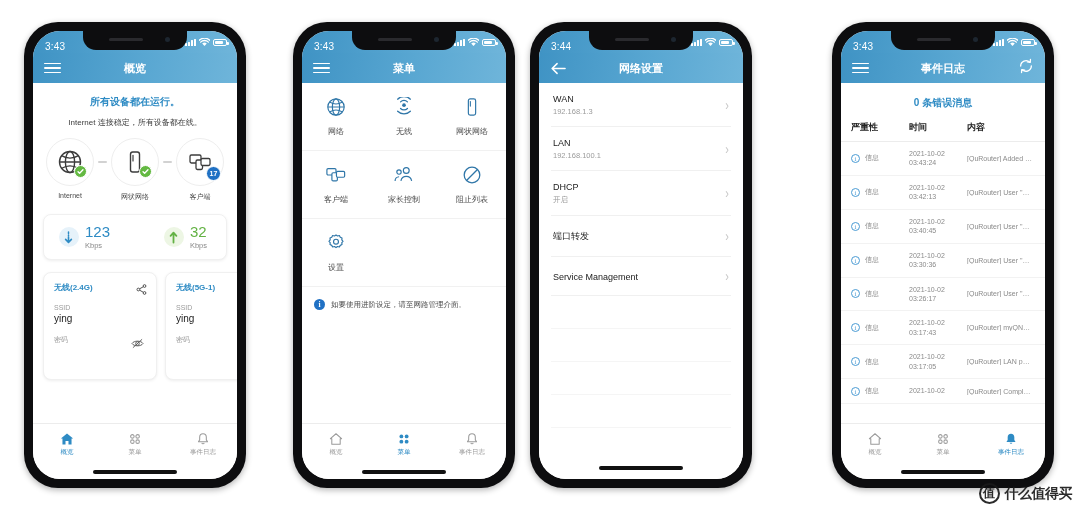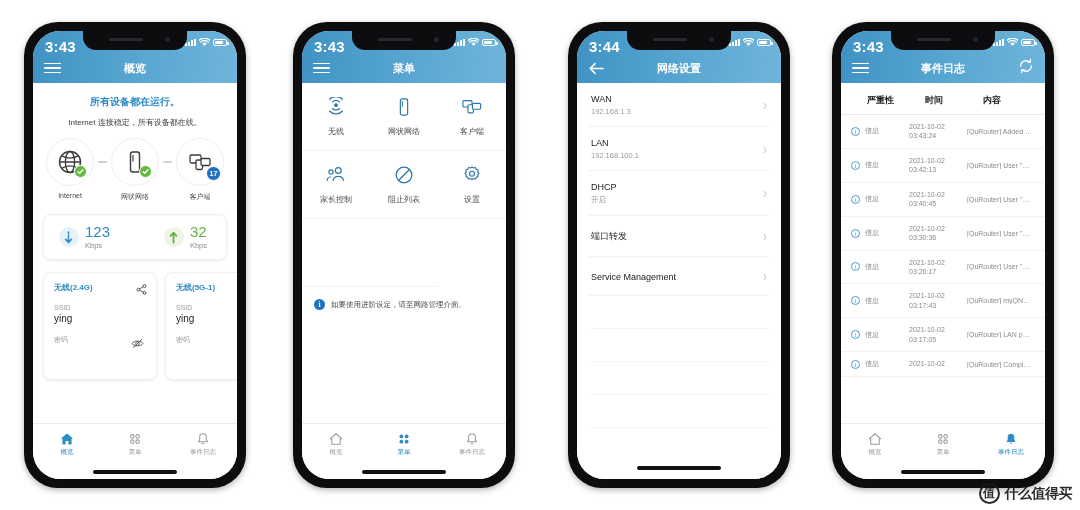--- a/index.html
+++ b/index.html
@@ -16,21 +16,21 @@
     position: absolute;
     top: 22px;
     width: 222px; height: 466px;
     background: #0d0d0f;
     border-radius: 34px;
     padding: 9px;
     box-shadow: 0 2px 6px rgba(0,0,0,.30);
   }
   .phone.p1 { left: 24px; }
   .phone.p2 { left: 293px; }
-  .phone.p3 { left: 568px; }
+  .phone.p3 { left: 530px; }
   .phone.p4 { left: 832px; }
 
   .screen {
     position: relative;
     width: 100%; height: 100%;
     background: #ffffff;
     border-radius: 27px;
     overflow: hidden;
     display: flex;
     flex-direction: column;
@@ -59,21 +59,21 @@
     height: 22px;
     background: linear-gradient(100deg, #3f93c4 0%, #59a7d2 55%, #6fb5da 100%);
     display: flex; align-items: center;
     justify-content: space-between;
     padding: 0 10px 0 12px;
     color: #fff;
     flex: 0 0 auto;
     position: relative;
     z-index: 10;
   }
-  .st-time { font-size: 15px; font-weight: bold; letter-spacing: .2px; margin-top: 8px; }
+  .st-time { font-size: 10px; font-weight: normal; letter-spacing: .2px; margin-top: 8px; }
   .st-right { display: flex; align-items: center; gap: 3px; }
   .bars { display: flex; align-items: flex-end; gap: 1px; height: 8px; }
   .bars i { display: block; width: 2px; background: #fff; border-radius: .5px; }
   .bars i:nth-child(1){height:3px}
   .bars i:nth-child(2){height:4.5px}
   .bars i:nth-child(3){height:6px}
   .bars i:nth-child(4){height:7.5px}
   .batt {
     width: 14px; height: 7px; border: 1px solid #fff;
     border-radius: 2px; position: relative; padding: 1px;
@@ -280,21 +280,21 @@
     text-align: center; color: #2e8bc4;
     font-size: 10px; font-weight: bold;
     padding: 13px 0 0;
   }
   .log-sub {
     text-align: center; color: #3c3c3c;
     font-size: 8px; padding: 7px 0 0;
   }
   .log-head {
     display: flex; align-items: center;
-    padding: 11px 26px 7px;
+    padding: 11px 10px 7px;
     border-bottom: 1px solid #ececec;
     font-size: 9px; font-weight: bold; color: #222;
   }
   .c-sev { width: 58px; }
   .c-time { width: 58px; }
   .c-msg { flex: 1; }
   .log-row {
     display: flex; align-items: center;
     padding: 7px 10px;
     border-bottom: 1px solid #f2f2f2;
@@ -548,20 +548,30 @@
             <s></s>
             <s></s>
             <s></s>
           </div>
       <div class="title">菜单</div>
     </div>
 
     <div class="body">
       <div class="grid">
         <div class="gcell">
+          <svg width="20" height="20" viewBox="0 0 22 22">
+                <circle cx="11" cy="11" r="9" stroke="#2f76a8" stroke-width="1.3" fill="none"></circle>
+                <ellipse cx="11" cy="11" rx="4" ry="9" stroke="#2f76a8" stroke-width="1.3" fill="none"></ellipse>
+                <line x1="2" y1="11" x2="20" y2="11" stroke="#2f76a8" stroke-width="1.3"></line>
+                <path d="M4 5.6 a13.5 13.5 0 0 0 14 0" stroke="#2f76a8" stroke-width="1.2" fill="none"></path>
+                <path d="M4 16.4 a13.5 13.5 0 0 1 14 0" stroke="#2f76a8" stroke-width="1.2" fill="none"></path>
+              </svg>
+          <span class="glabel">网络</span>
+        </div>
+        <div class="gcell">
           <svg width="22" height="20" viewBox="0 0 24 22">
                 <circle cx="12" cy="9" r="2" fill="#2f76a8"></circle>
                 <path d="M8.2 5.4 a5.4 5.4 0 0 1 7.6 0" stroke="#2f76a8" stroke-width="1.4" fill="none" stroke-linecap="round"></path>
                 <path d="M5 2.4 a9.9 9.9 0 0 1 14 0" stroke="#2f76a8" stroke-width="1.4" fill="none" stroke-linecap="round"></path>
                 <path d="M8.2 12.6 a5.4 5.4 0 0 0 7.6 0" stroke="#2f76a8" stroke-width="1.4" fill="none" stroke-linecap="round"></path>
                 <path d="M5 15.6 a9.9 9.9 0 0 0 14 0" stroke="#2f76a8" stroke-width="1.4" fill="none" stroke-linecap="round"></path>
               </svg>
           <span class="glabel">无线</span>
         </div>
         <div class="gcell">
@@ -764,20 +774,21 @@
         <svg width="16" height="16" viewBox="0 0 18 18">
               <path d="M3 9 a6 6 0 0 1 10.2 -4.2" stroke="#fff" stroke-width="1.5" fill="none" stroke-linecap="round"></path>
               <path d="M15 9 a6 6 0 0 1 -10.2 4.2" stroke="#fff" stroke-width="1.5" fill="none" stroke-linecap="round"></path>
               <path d="M10.4 4.4 L13.8 4.8 L14 1.6" stroke="#fff" stroke-width="1.5" fill="none" stroke-linecap="round" stroke-linejoin="round"></path>
               <path d="M7.6 13.6 L4.2 13.2 L4 16.4" stroke="#fff" stroke-width="1.5" fill="none" stroke-linecap="round" stroke-linejoin="round"></path>
             </svg>
       </div>
     </div>
 
     <div class="body">
+      <div class="log-title">0 条错误消息</div>
 
       <div class="log-head">
         <div class="c-sev">严重性</div>
         <div class="c-time">时间</div>
         <div class="c-msg">内容</div>
       </div>
 
       <div class="log-row">
         <div class="c-sev">
               <span class="sev-ic">i</span>

